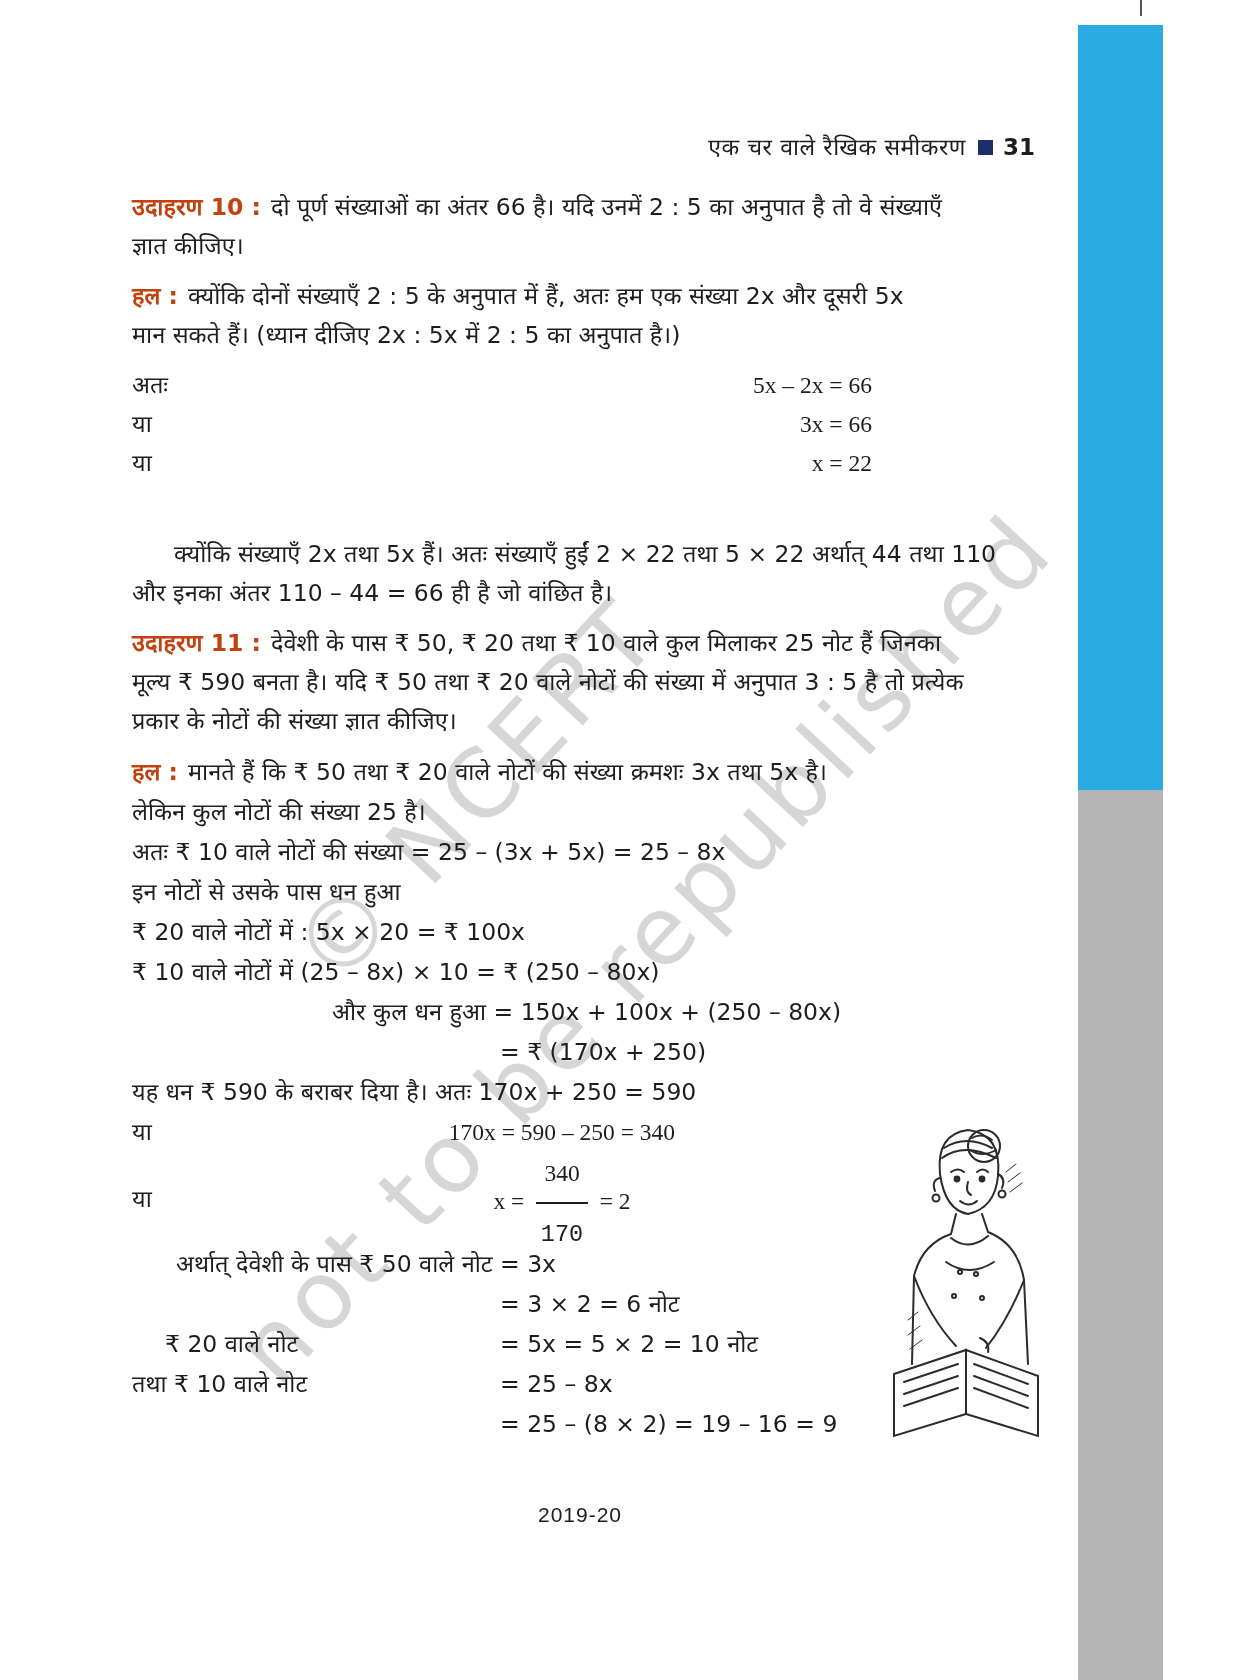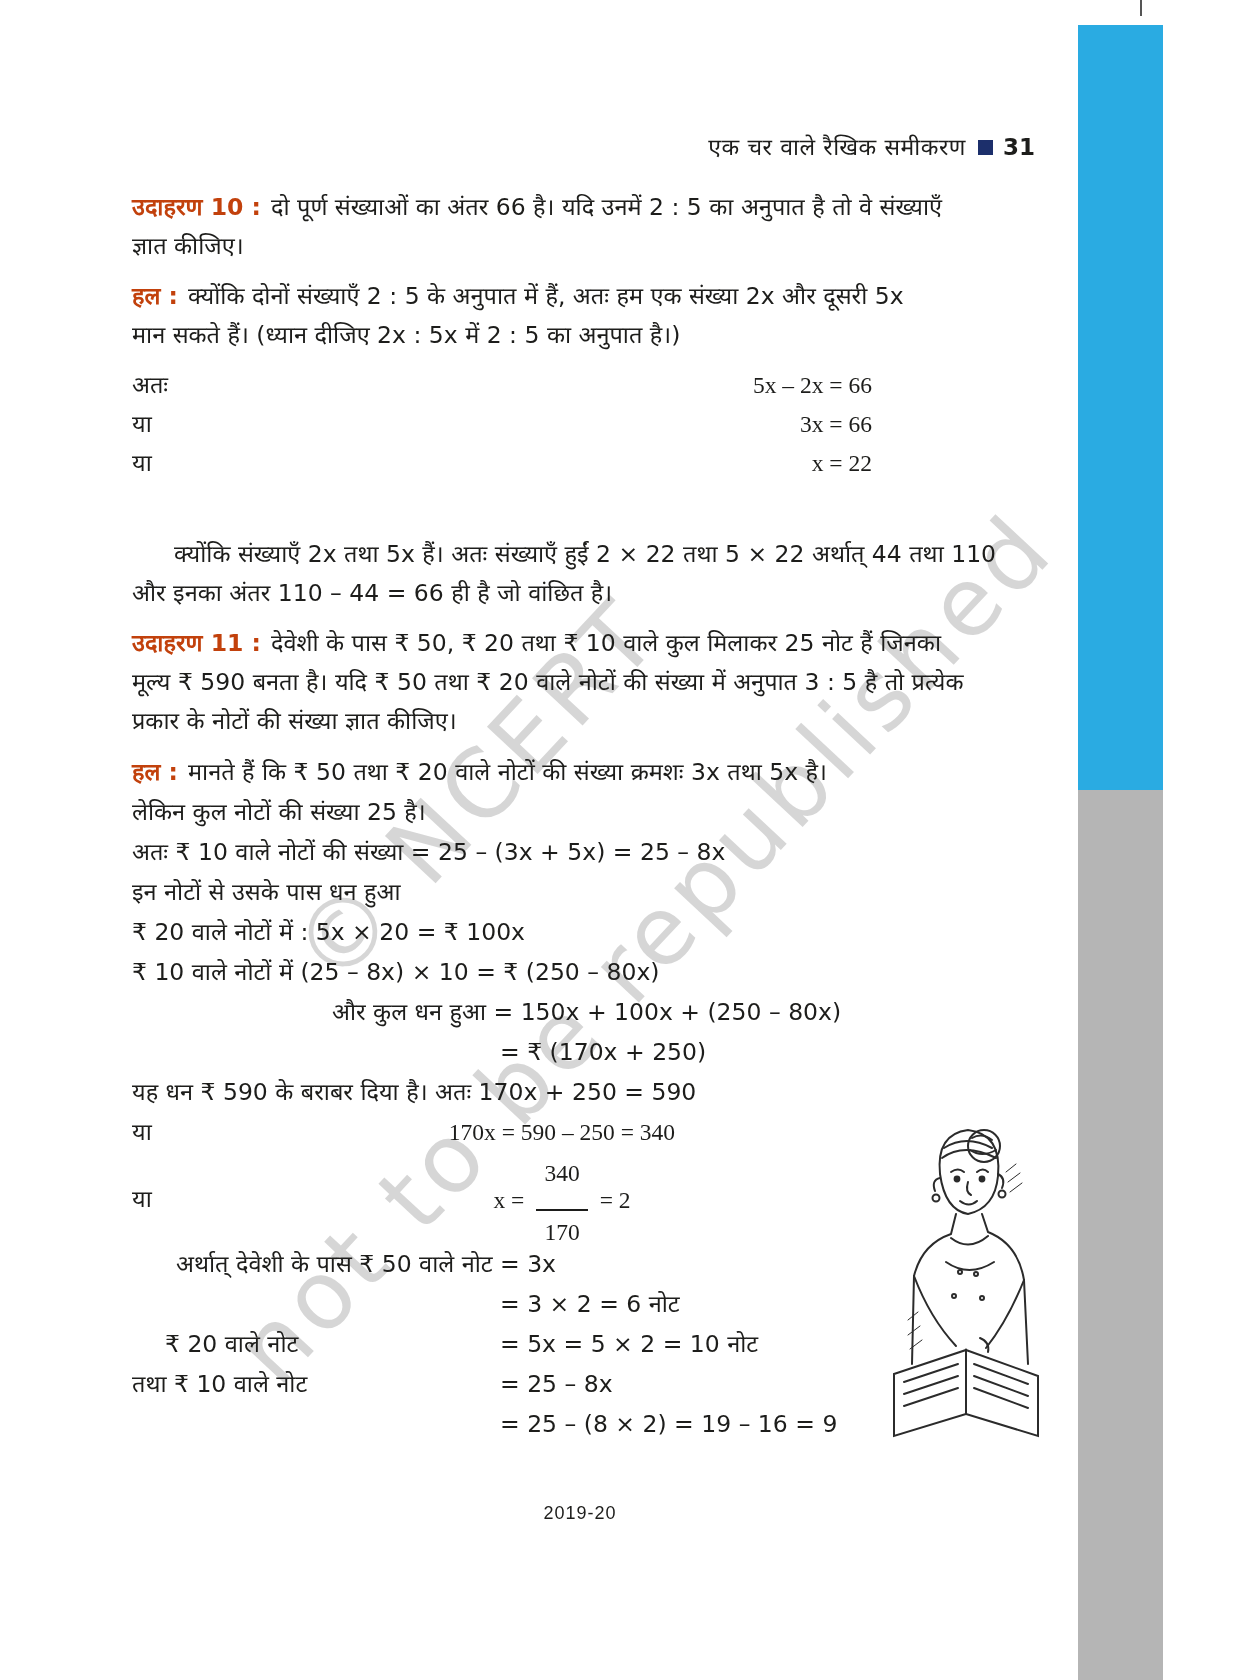--- a/index.html
+++ b/index.html
@@ -60,27 +60,27 @@
   .ind368 { padding-left:368px; }
 
   
   .dl { display:flex; line-height:40px; }
   .dl-left { flex:0 0 368px; width:368px; }
   .pad44 { padding-left:44px; }
   .pad33 { padding-left:33px; }
 
   
   .frac { display:inline-flex; flex-direction:column; vertical-align:middle; text-align:center; margin:0 12px; line-height:34px; }
-  .frac .num { border-bottom:2px solid #1d1d1b; padding:0 8px 19px 8px; }
-  .frac .den { padding-top:4px; }
+  .frac .num { border-bottom:2px solid #1d1d1b; padding:0 8px 12px 8px; }
+  .frac .den { padding-top:14px;font-family:Liberation Mono, monospace; }
 
   
   .footer {
     position:absolute; top:1503px; left:0; width:1160px; text-align:center;
-    font-size:18px; letter-spacing:1px; z-index:2;
+    font-size:21px; letter-spacing:1px; z-index:2;
     font-family:"Liberation Sans","DejaVu Sans",sans-serif;
   }
 
   
   .illus { position:absolute; left:856px; top:1112px; width:212px; height:338px; z-index:2; }
 </style>
 </head>
 <body>
 
 <div class="page">

